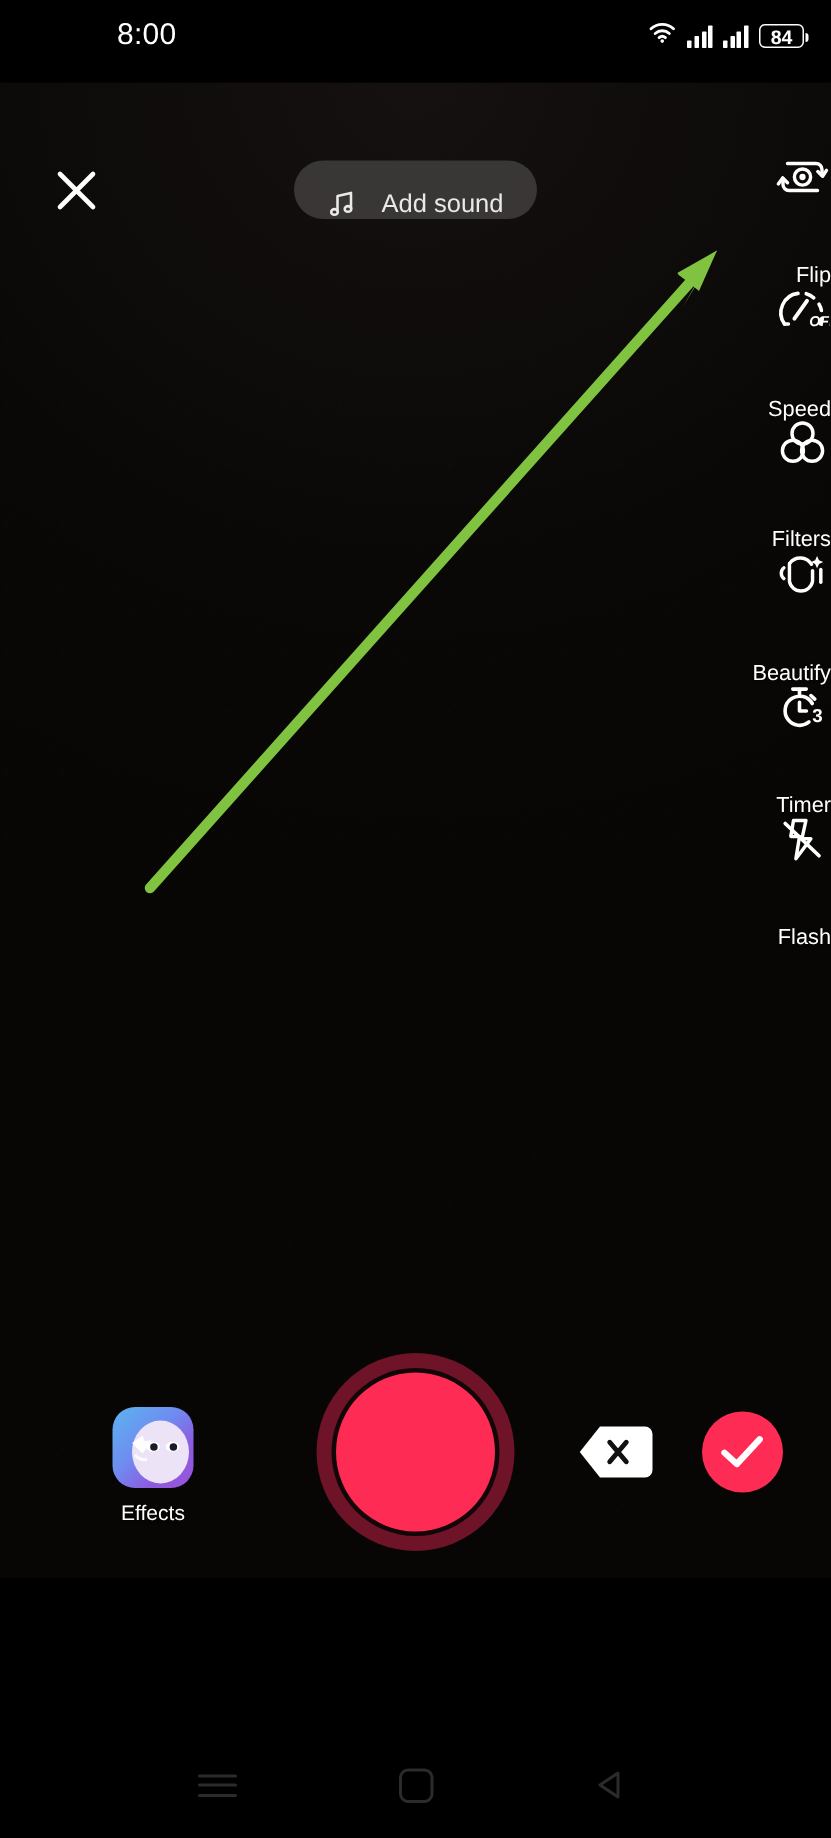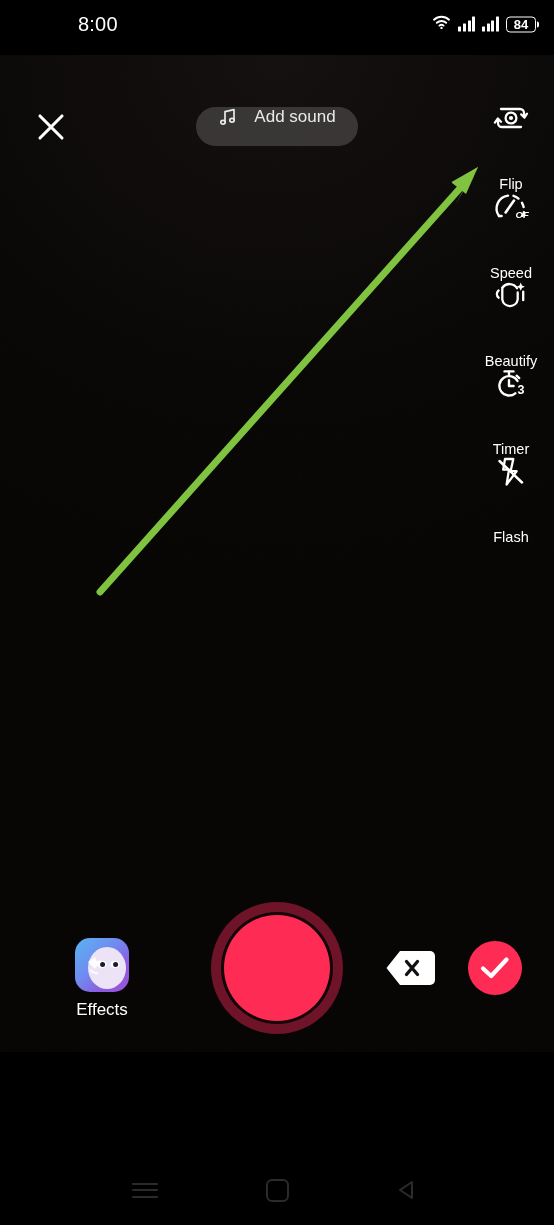--- a/index.html
+++ b/index.html
@@ -74,32 +74,32 @@
     background:#fff; border-radius:1px;
   }
 
   
   .close-btn{
     position:absolute; left:33px; top:109px; width:36px; height:36px; z-index:25;
   }
   .pill{
     position:absolute; left:196px; top:107px; width:162px; height:39px;
     background:rgba(255,255,255,.17); border-radius:20px;
-    display:flex; align-items:flex-start; justify-content:center; gap:16px; z-index:25;
+    display:flex; align-items:flex-end; justify-content:center; gap:16px; z-index:25;
   }
   .pill-label{ color:#e9e9e9; font-size:17px; }
 
   
   .rail{
     position:absolute; right:0; top:100px; width:86px; z-index:25;
     display:flex; flex-direction:column; align-items:center;
   }
   .tool{
     width:86px; height:88px;
-    display:flex; flex-direction:column; align-items:center; justify-content:flex-start;gap:34px;
+    display:flex; flex-direction:column; align-items:flex-end; justify-content:flex-start;gap:34px;
   }
   .tool-ico{
     width:38px; height:38px; display:flex; align-items:center; justify-content:center;
     margin-top:3px;
   }
   .tool-lab{
     margin-top:7px; color:#fff; font-size:14.5px; text-align:center; line-height:1;
     text-shadow:0 1px 2px rgba(0,0,0,.6);
   }
 
@@ -109,21 +109,21 @@
 
   
   .effects{
     position:absolute; left:74px; top:938px; width:56px; z-index:25;
     display:flex; flex-direction:column; align-items:center;
   }
   .effects-tile{
     width:54px; height:54px; border-radius:15px; overflow:hidden; position:relative;
     background:linear-gradient(135deg,#5AB4F0 0%,#6F8CF0 42%,#8C5BE0 72%,#9B54DC 100%);
   }
-  .effects-lab{ margin-top:9px; color:#fff; font-size:17px; line-height:1;
+  .effects-lab{ margin-top:9px; color:#fff; font-size:14px; line-height:1;
                 text-shadow:0 1px 2px rgba(0,0,0,.6); }
 
   .record{
     position:absolute; left:211px; top:902px; width:132px; height:132px; z-index:25;
     border-radius:50%; background:#6E1328;
     display:flex; align-items:center; justify-content:center;
   }
   .record-gap{
     width:112px; height:112px; border-radius:50%; background:#120608;
     display:flex; align-items:center; justify-content:center;
@@ -236,20 +236,30 @@
           <path d="M29 11.8 A13 13 0 0 1 30.6 16" stroke="#fff" stroke-width="2.4" fill="none" stroke-linecap="round"></path>
           <path d="M30.9 21.2 A13 13 0 0 1 29.8 24.8" stroke="#fff" stroke-width="2.4" fill="none" stroke-linecap="round"></path>
           <path d="M6 25 h2.6" stroke="#fff" stroke-width="2.4" stroke-linecap="round"></path>
           <path d="M12.6 21.4 L21 9.6" stroke="#fff" stroke-width="2.6" stroke-linecap="round"></path>
           <text x="22.5" y="26.5" font-family="Liberation Sans, sans-serif" font-size="9.5" font-weight="bold" font-style="italic" fill="#fff">OFF</text>
         </svg>
       </div>
       <div class="tool-lab">Speed</div>
     </div>
 
+    <div class="tool">
+      <div class="tool-ico">
+        <svg width="34" height="33" viewBox="0 0 34 33">
+          <circle cx="17" cy="10" r="7" stroke="#fff" stroke-width="2.3" fill="none"></circle>
+          <circle cx="10.6" cy="21.5" r="7" stroke="#fff" stroke-width="2.3" fill="none"></circle>
+          <circle cx="23.4" cy="21.5" r="7" stroke="#fff" stroke-width="2.3" fill="none"></circle>
+        </svg>
+      </div>
+      <div class="tool-lab">Filters</div>
+    </div>
 
     <div class="tool">
       <div class="tool-ico">
         <svg width="36" height="34" viewBox="0 0 36 34">
           <path d="M9.5 8.5 A8.8 8.8 0 0 1 24 9.2" stroke="#fff" stroke-width="2.3" fill="none" stroke-linecap="round"></path>
           <path d="M9.3 8.8 L9.3 20.5 a7.8 7.8 0 0 0 15.4 0 L24.7 13.5" stroke="#fff" stroke-width="2.3" fill="none" stroke-linecap="round"></path>
           <path d="M5.6 11.5 a4.6 4.6 0 0 0 0 7.2" stroke="#fff" stroke-width="2.3" fill="none" stroke-linecap="round"></path>
           <path d="M30.2 12.6 v8.6" stroke="#fff" stroke-width="2.3" stroke-linecap="round"></path>
           <path d="M28.6 5.2 l1.4 3.1 3.1 1.4 -3.1 1.4 -1.4 3.1 -1.4 -3.1 -3.1 -1.4 3.1 -1.4 z" fill="#fff" transform="translate(1.4,-1.2) scale(.92)"></path>
         </svg>

